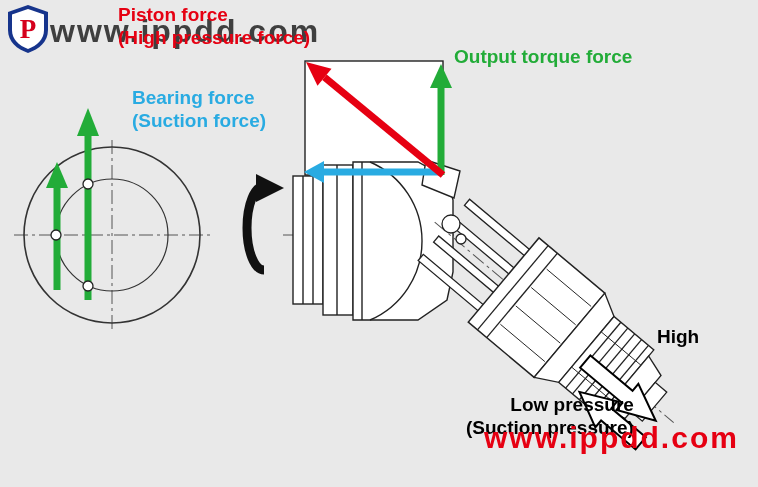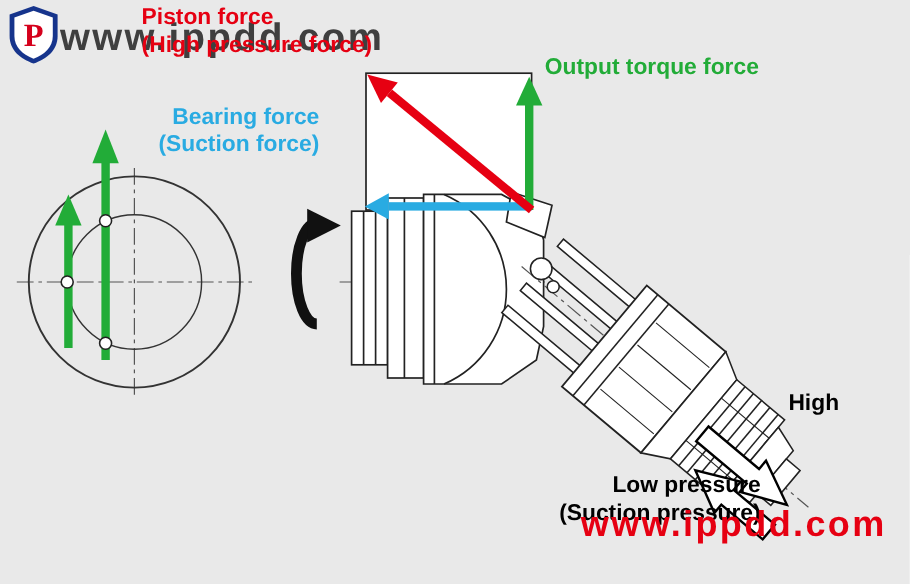--- a/index.html
+++ b/index.html
@@ -147,21 +147,21 @@
     <text x="22" y="34" font-size="27" font-weight="bold" fill="#d5001c" text-anchor="middle" font-family="Liberation Serif, serif">P</text>
   </svg>
 
   <div class="label red" style="left:118px;top:3px;">
     <div>Piston force</div>
     <div>(High pressure force)</div>
   </div>
 
   <div class="label green" style="left:454px;top:32px;">Output torque force</div>
 
-  <div class="label blue" style="left:132px;top:86px;text-align:right;">
+  <div class="label blue" style="left:132px;top:86px;">
     <div>Bearing force</div>
     <div>(Suction force)</div>
   </div>
 
   <div class="label black" style="left:657px;top:325px;">
     <div>High</div>
   </div>
 
   <div class="label black" style="left:466px;top:393px;">
     <div>Low pressure</div>

